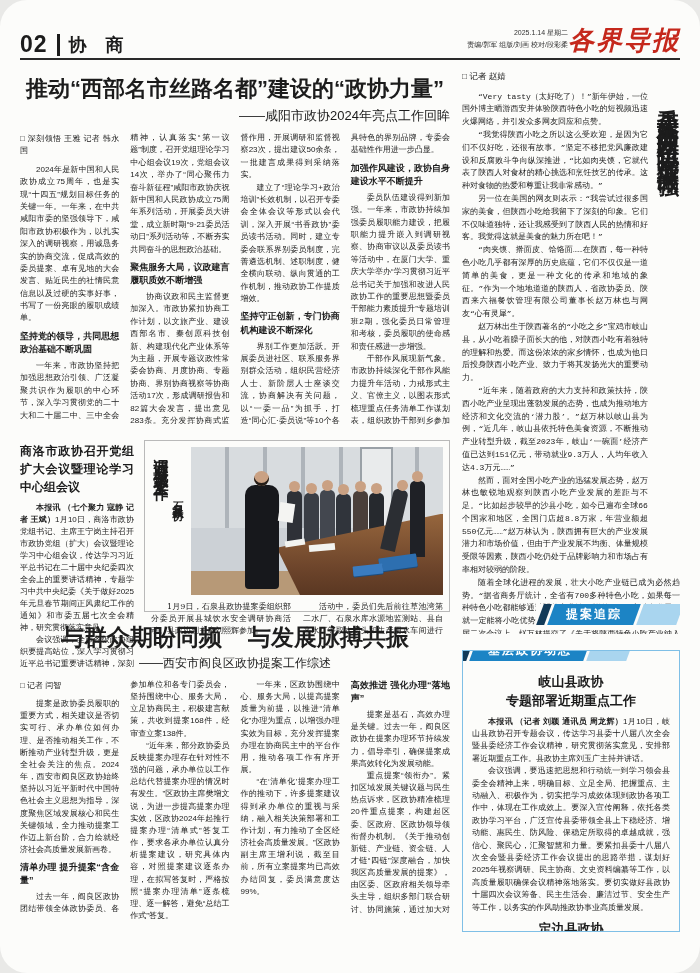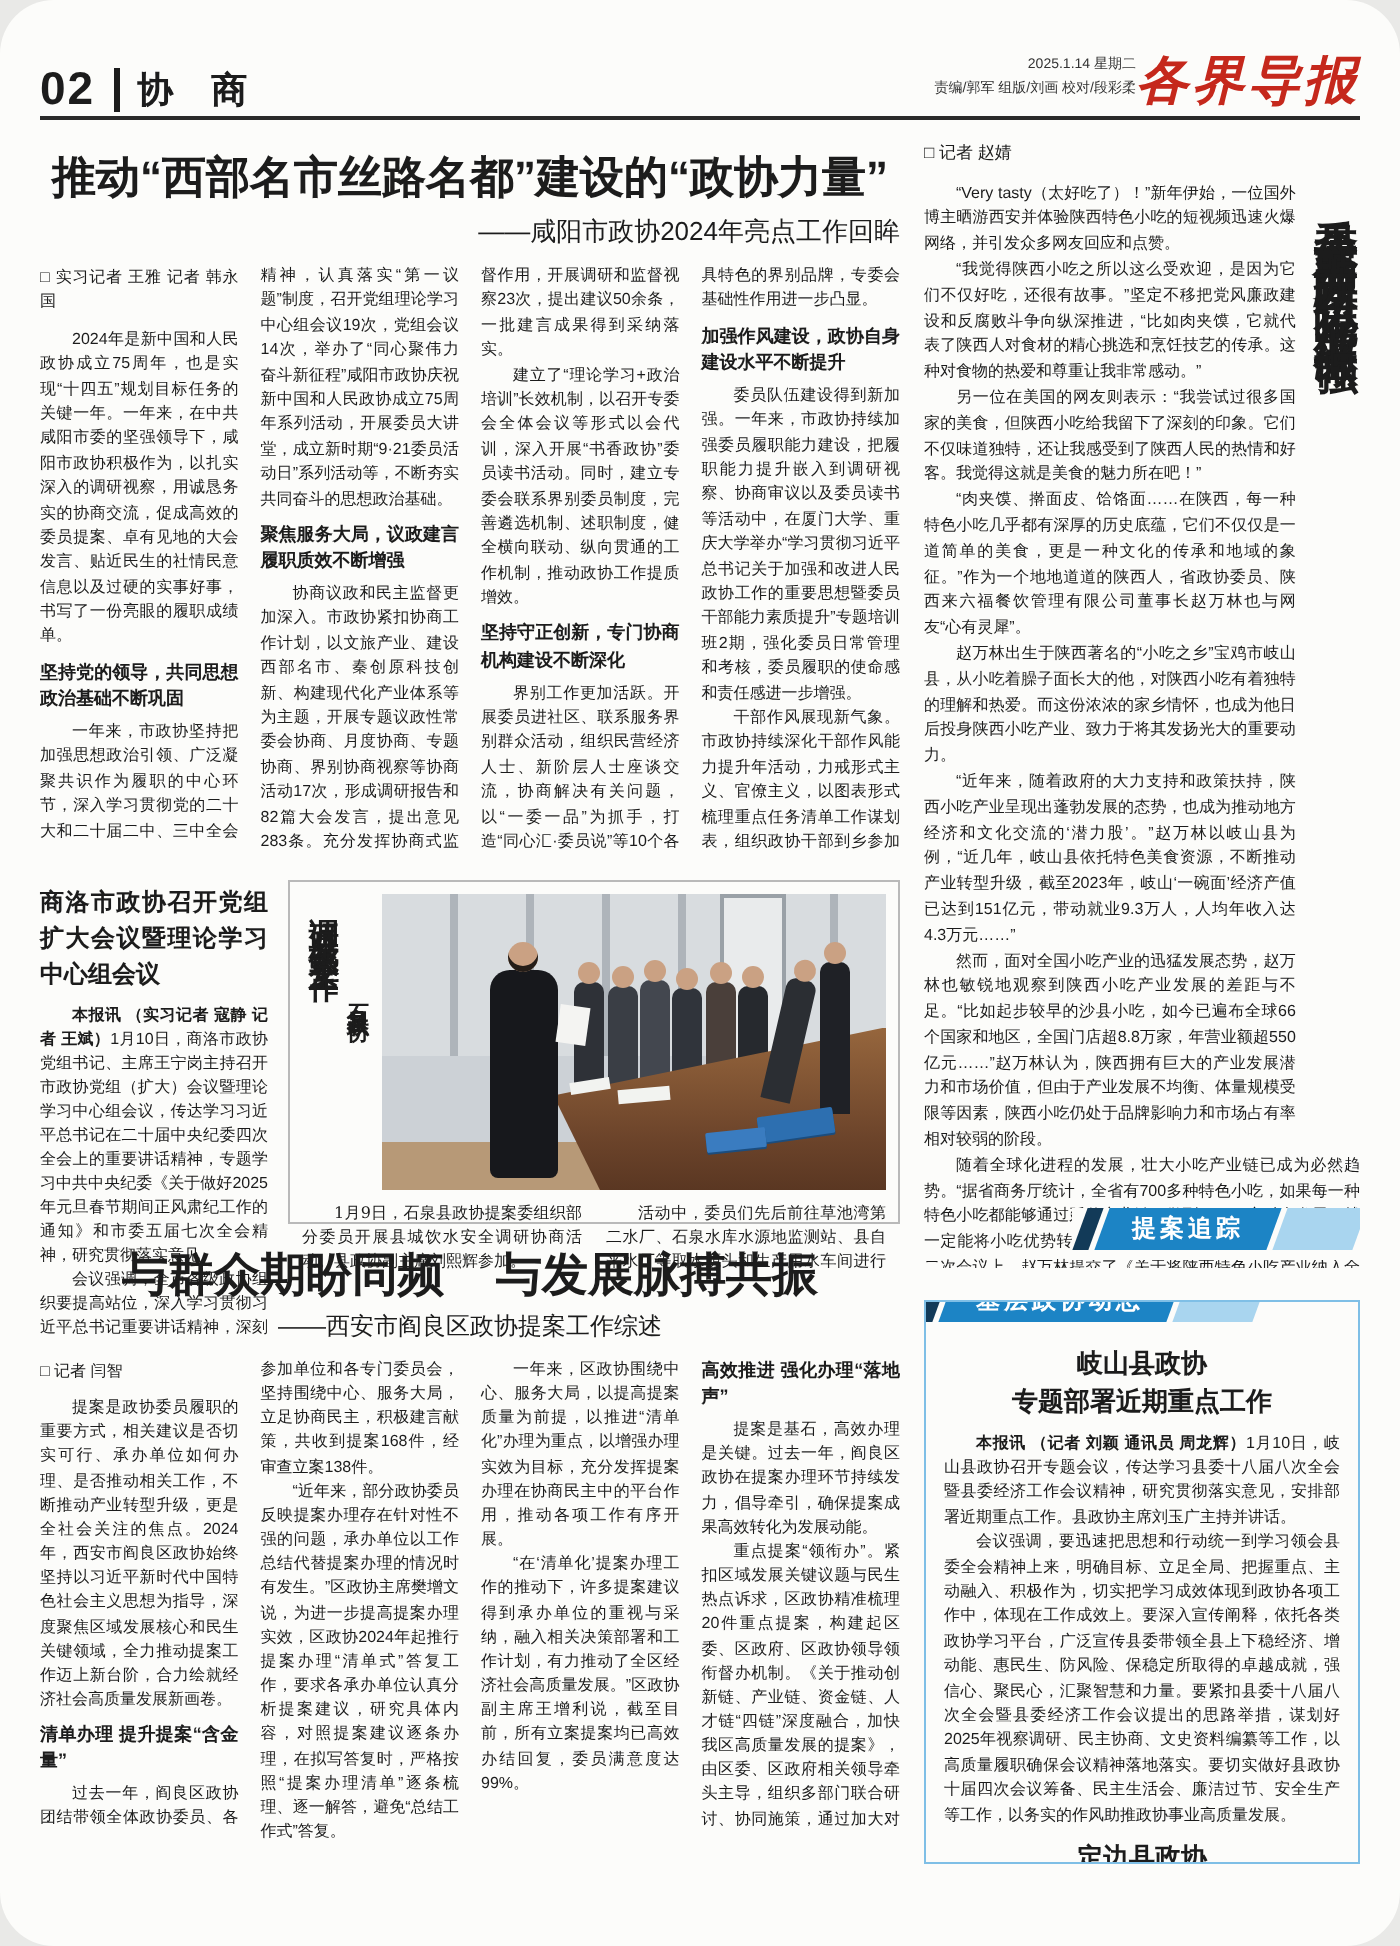--- a/index.html
+++ b/index.html
@@ -65,21 +65,21 @@
   .bottom-article{margin-top:10px;}
   .b-headline{font-size:23px;font-weight:bold;text-align:center;margin:8px 0 2px;white-space:nowrap;}
   .b-headline .gap{display:inline-block;width:26px;}
   .b-subtitle{font-size:12px;text-align:center;margin:0 0 7px;}
   .b-cols{column-count:4;column-gap:11px;font-size:8px;line-height:1.52;text-align:justify;height:246px;overflow:hidden;}
   
   .weiyuan{position:relative;font-size:8px;line-height:1.6;height:566px;overflow:hidden;}
   .wy-byline{font-size:8.5px;margin:2px 0 7px;}
   .wy-title{float:right;writing-mode:vertical-lr;text-orientation:upright;font-size:22px;font-weight:bold;
       letter-spacing:4px;line-height:1.05;height:476px;margin:0 0 6px 9px;}
-  .wy-body{text-align:justify;}
+  .wy-body{text-align:justify;font-family:Liberation Mono, monospace;}
   .wy-badge{position:absolute;right:0;bottom:4px;background:#fcfcfa;padding-left:4px;}
   
   .badge{display:inline-flex;height:21px;align-items:stretch;}
   .badge .b-lead{width:8px;background:#123a58;transform:skewX(-20deg);margin-right:3px;}
   .badge .b-main{background:#1c84c5;transform:skewX(-20deg);display:flex;align-items:center;padding:0 15px;}
   .badge .b-main span{transform:skewX(20deg);color:#fff;font-weight:bold;font-size:12px;letter-spacing:2px;white-space:nowrap;}
   .badge .b-tail{width:40px;background:#a9d5ef;transform:skewX(-20deg);margin-left:3px;}
   
   .jiceng-box{margin-top:16px;border:1px solid #7fbfe6;position:relative;padding:16px 9px 8px;box-sizing:border-box;height:282px;overflow:hidden;}
   .jiceng-badge{position:absolute;top:-11px;left:-1px;}
@@ -108,40 +108,40 @@
   <div class="rule"></div>
 
   <div class="content">
 
     <div class="left-zone">
 
       <article>
         <h1 class="main-headline">推动“西部名市丝路名都”建设的“政协力量”</h1>
         <div class="main-subtitle">——咸阳市政协2024年亮点工作回眸</div>
         <div class="main-cols art-body">
-            <p class="byline">□ 实习记者 王雅 记者 韩永国</p>
+            <p class="byline">□ 深刻领悟 王雅 记者 韩永国</p>
             <p>2024年是新中国和人民政协成立75周年，也是实现“十四五”规划目标任务的关键一年。一年来，在中共咸阳市委的坚强领导下，咸阳市政协积极作为，以扎实深入的调研视察，用诚恳务实的协商交流，促成高效的委员提案、卓有见地的大会发言、贴近民生的社情民意信息以及过硬的实事好事，书写了一份亮眼的履职成绩单。</p>
             <p class="sub-head">坚持党的领导，共同思想政治基础不断巩固</p>
             <p>一年来，市政协坚持把加强思想政治引领、广泛凝聚共识作为履职的中心环节，深入学习贯彻党的二十大和二十届二中、三中全会精神，认真落实“第一议题”制度，召开党组理论学习中心组会议19次，党组会议14次，举办了“同心聚伟力 奋斗新征程”咸阳市政协庆祝新中国和人民政协成立75周年系列活动，开展委员大讲堂，成立新时期“9·21委员活动日”系列活动等，不断夯实共同奋斗的思想政治基础。</p>
             <p class="sub-head">聚焦服务大局，议政建言履职质效不断增强</p>
             <p>协商议政和民主监督更加深入。市政协紧扣协商工作计划，以文旅产业、建设西部名市、秦创原科技创新、构建现代化产业体系等为主题，开展专题议政性常委会协商、月度协商、专题协商、界别协商视察等协商活动17次，形成调研报告和82篇大会发言，提出意见283条。充分发挥协商式监督作用，开展调研和监督视察23次，提出建议50余条，一批建言成果得到采纳落实。</p>
             <p>建立了“理论学习+政治培训”长效机制，以召开专委会全体会议等形式以会代训，深入开展“书香政协”委员读书活动。同时，建立专委会联系界别委员制度，完善遴选机制、述职制度，健全横向联动、纵向贯通的工作机制，推动政协工作提质增效。</p>
             <p class="sub-head">坚持守正创新，专门协商机构建设不断深化</p>
             <p>界别工作更加活跃。开展委员进社区、联系服务界别群众活动，组织民营经济人士、新阶层人士座谈交流，协商解决有关问题，以“一委一品”为抓手，打造“同心汇·委员说”等10个各具特色的界别品牌，专委会基础性作用进一步凸显。</p>
             <p class="sub-head">加强作风建设，政协自身建设水平不断提升</p>
             <p>委员队伍建设得到新加强。一年来，市政协持续加强委员履职能力建设，把履职能力提升嵌入到调研视察、协商审议以及委员读书等活动中，在厦门大学、重庆大学举办“学习贯彻习近平总书记关于加强和改进人民政协工作的重要思想暨委员干部能力素质提升”专题培训班2期，强化委员日常管理和考核，委员履职的使命感和责任感进一步增强。</p>
             <p>干部作风展现新气象。市政协持续深化干部作风能力提升年活动，力戒形式主义、官僚主义，以图表形式梳理重点任务清单工作谋划表，组织政协干部到乡参加委员学习培训，举办“机关小讲堂”10期，成立“青年干部理论学习小组”，机关干部能力素质持续提升。</p>
           </div>
       </article>
 
       <div class="mid-row">
         <article class="shangluo">
           <div class="shangluo-title">商洛市政协召开党组扩大会议暨理论学习中心组会议</div>
           <div class="shangluo-body art-body">
-              <p class="lead-p"><b>本报讯 （实习记者 寇静 记者 王斌）</b>1月10日，商洛市政协党组书记、主席王宁岗主持召开市政协党组（扩大）会议暨理论学习中心组会议，传达学习习近平总书记在二十届中央纪委四次全会上的重要讲话精神，专题学习中共中央纪委《关于做好2025年元旦春节期间正风肃纪工作的通知》和市委五届七次全会精神，研究贯彻落实意见。</p>
+              <p class="lead-p"><b>本报讯 （七个聚力 寇静 记者 王斌）</b>1月10日，商洛市政协党组书记、主席王宁岗主持召开市政协党组（扩大）会议暨理论学习中心组会议，传达学习习近平总书记在二十届中央纪委四次全会上的重要讲话精神，专题学习中共中央纪委《关于做好2025年元旦春节期间正风肃纪工作的通知》和市委五届七次全会精神，研究贯彻落实意见。</p>
               <p>会议强调，全市各级政协组织要提高站位，深入学习贯彻习近平总书记重要讲话精神，深刻领悟“两个确立”的决定性意义，坚决做到“两个维护”，坚定不移把党风廉政建设和反腐败斗争向纵深推进。要充分发挥人民政协显著优势，努力在助力建设“一都四区”中发挥更大作用。要围绕中心抓落实，聚焦“七个聚力”重要要求，明确履职方向，把牢工作重点，创新载体形式，找准政协履职切入点、着力点，谋深谋准2025年度协商专题，精心筹备好市政协五届四次会议。</p>
             </div>
         </article>
 
         <figure class="photo-block" style="margin:0">
           <div class="pb-vert">
             <span class="t1">调研县城饮水安全工作</span>
             <span class="t2">石泉县政协</span>
           </div>
           <div class="photo">

